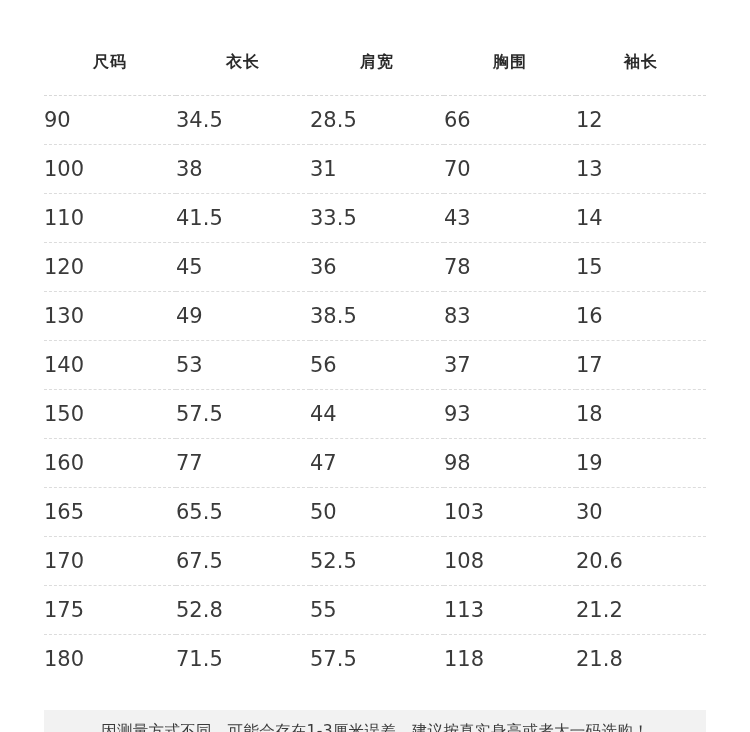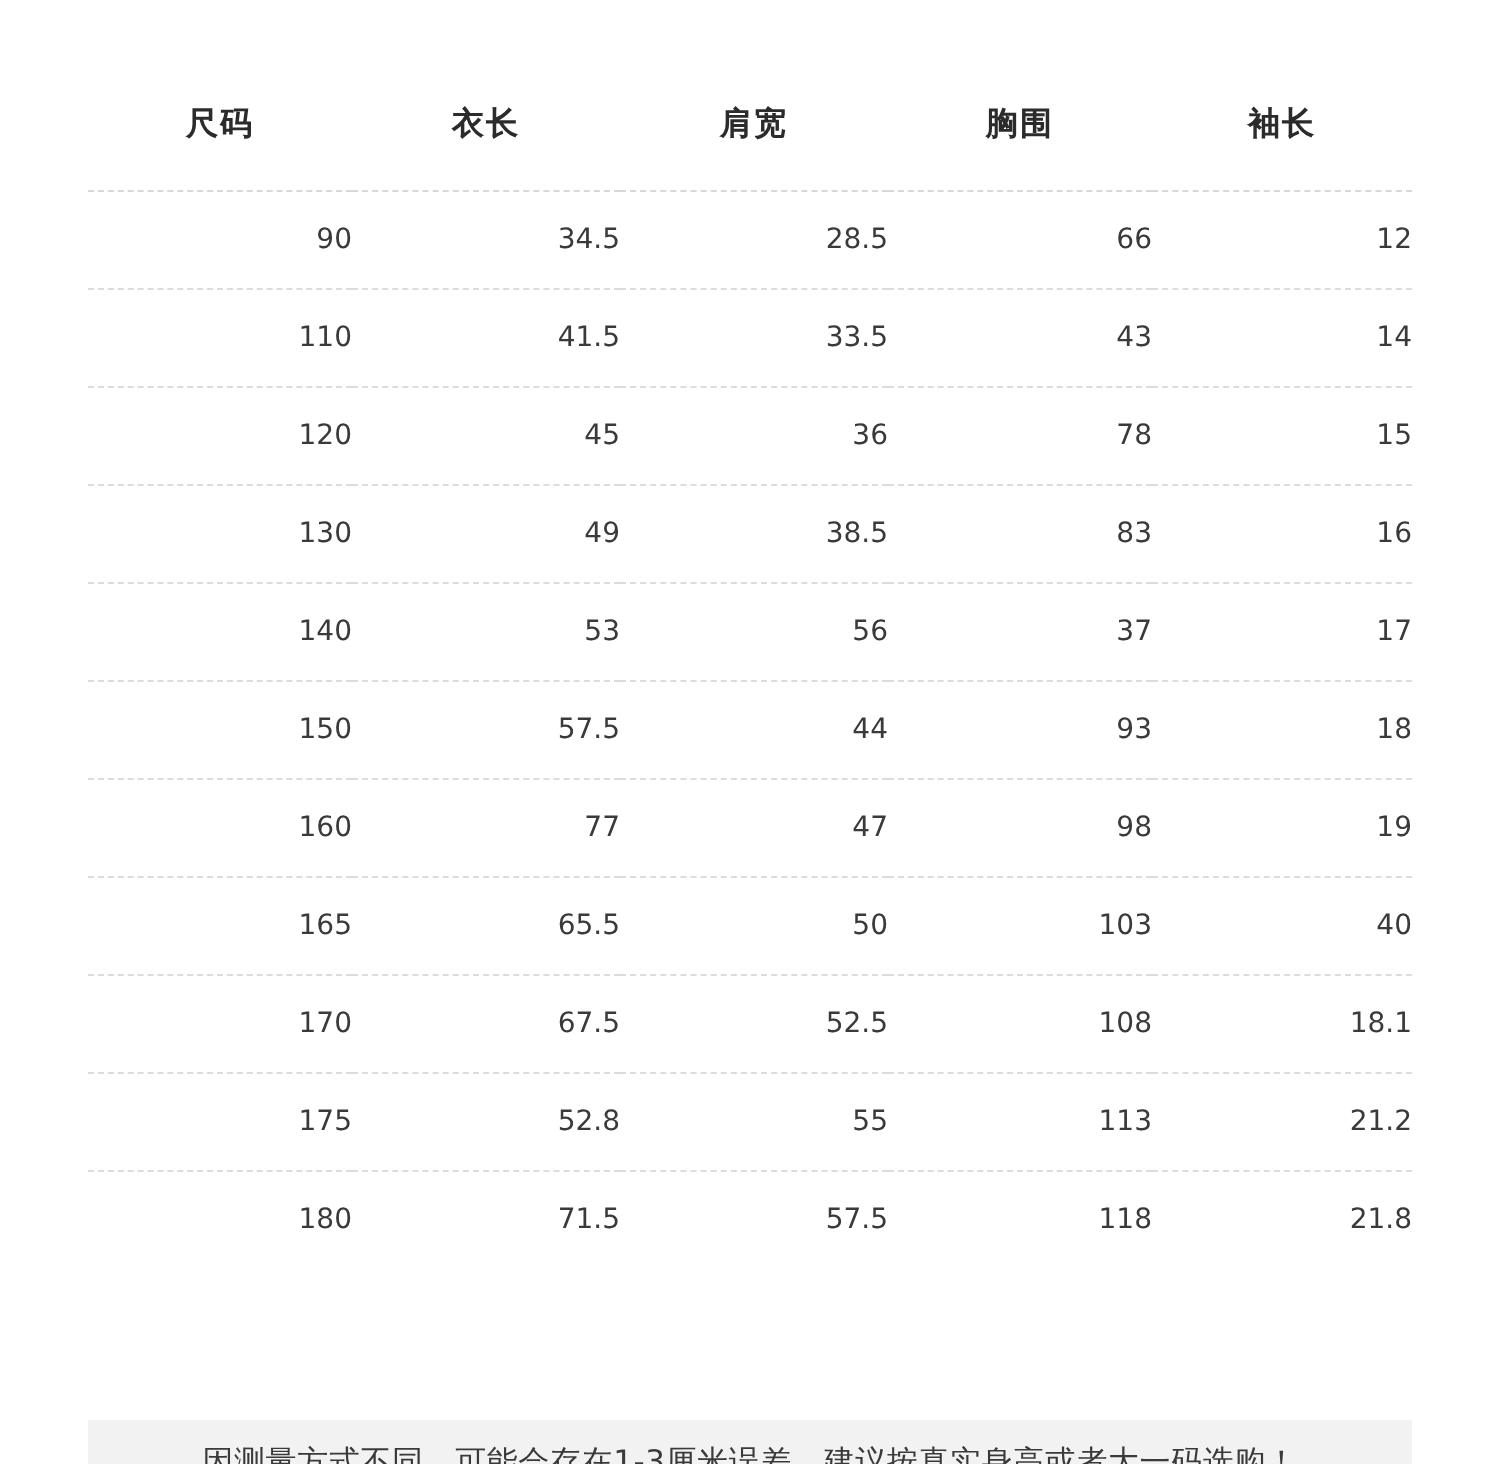--- a/index.html
+++ b/index.html
@@ -37,23 +37,23 @@
   table.size-table thead th {
     font-size: 16px;
     font-weight: bold;
     color: #2b2b2b;
     text-align: center;
     padding: 10px 0 22px 0;
     letter-spacing: 1px;
     border-bottom: 1px dashed #d8d8d8;
   }
   table.size-table tbody td {
-    font-size: 14px;
+    font-size: 21px;
     color: #3a3a3a;
-    text-align: right;
+    text-align: left;
     height: 48px;
     padding: 0;
     border-bottom: 1px dashed #dcdcdc;
     font-weight: normal;
   }
   table.size-table tbody tr:last-child td {
     border-bottom: none;
   }
   .note {
     position: absolute;
@@ -94,20 +94,27 @@
     </thead>
     <tbody>
       <tr>
         <td>90</td>
         <td>34.5</td>
         <td>28.5</td>
         <td>66</td>
         <td>12</td>
       </tr>
       <tr>
+        <td>100</td>
+        <td>38</td>
+        <td>31</td>
+        <td>70</td>
+        <td>13</td>
+      </tr>
+      <tr>
         <td>110</td>
         <td>41.5</td>
         <td>33.5</td>
         <td>43</td>
         <td>14</td>
       </tr>
       <tr>
         <td>120</td>
         <td>45</td>
         <td>36</td>
@@ -140,28 +147,28 @@
         <td>77</td>
         <td>47</td>
         <td>98</td>
         <td>19</td>
       </tr>
       <tr>
         <td>165</td>
         <td>65.5</td>
         <td>50</td>
         <td>103</td>
-        <td>40</td>
+        <td>30</td>
       </tr>
       <tr>
         <td>170</td>
         <td>67.5</td>
         <td>52.5</td>
         <td>108</td>
-        <td>18.1</td>
+        <td>20.6</td>
       </tr>
       <tr>
         <td>175</td>
         <td>52.8</td>
         <td>55</td>
         <td>113</td>
         <td>21.2</td>
       </tr>
       <tr>
         <td>180</td>

